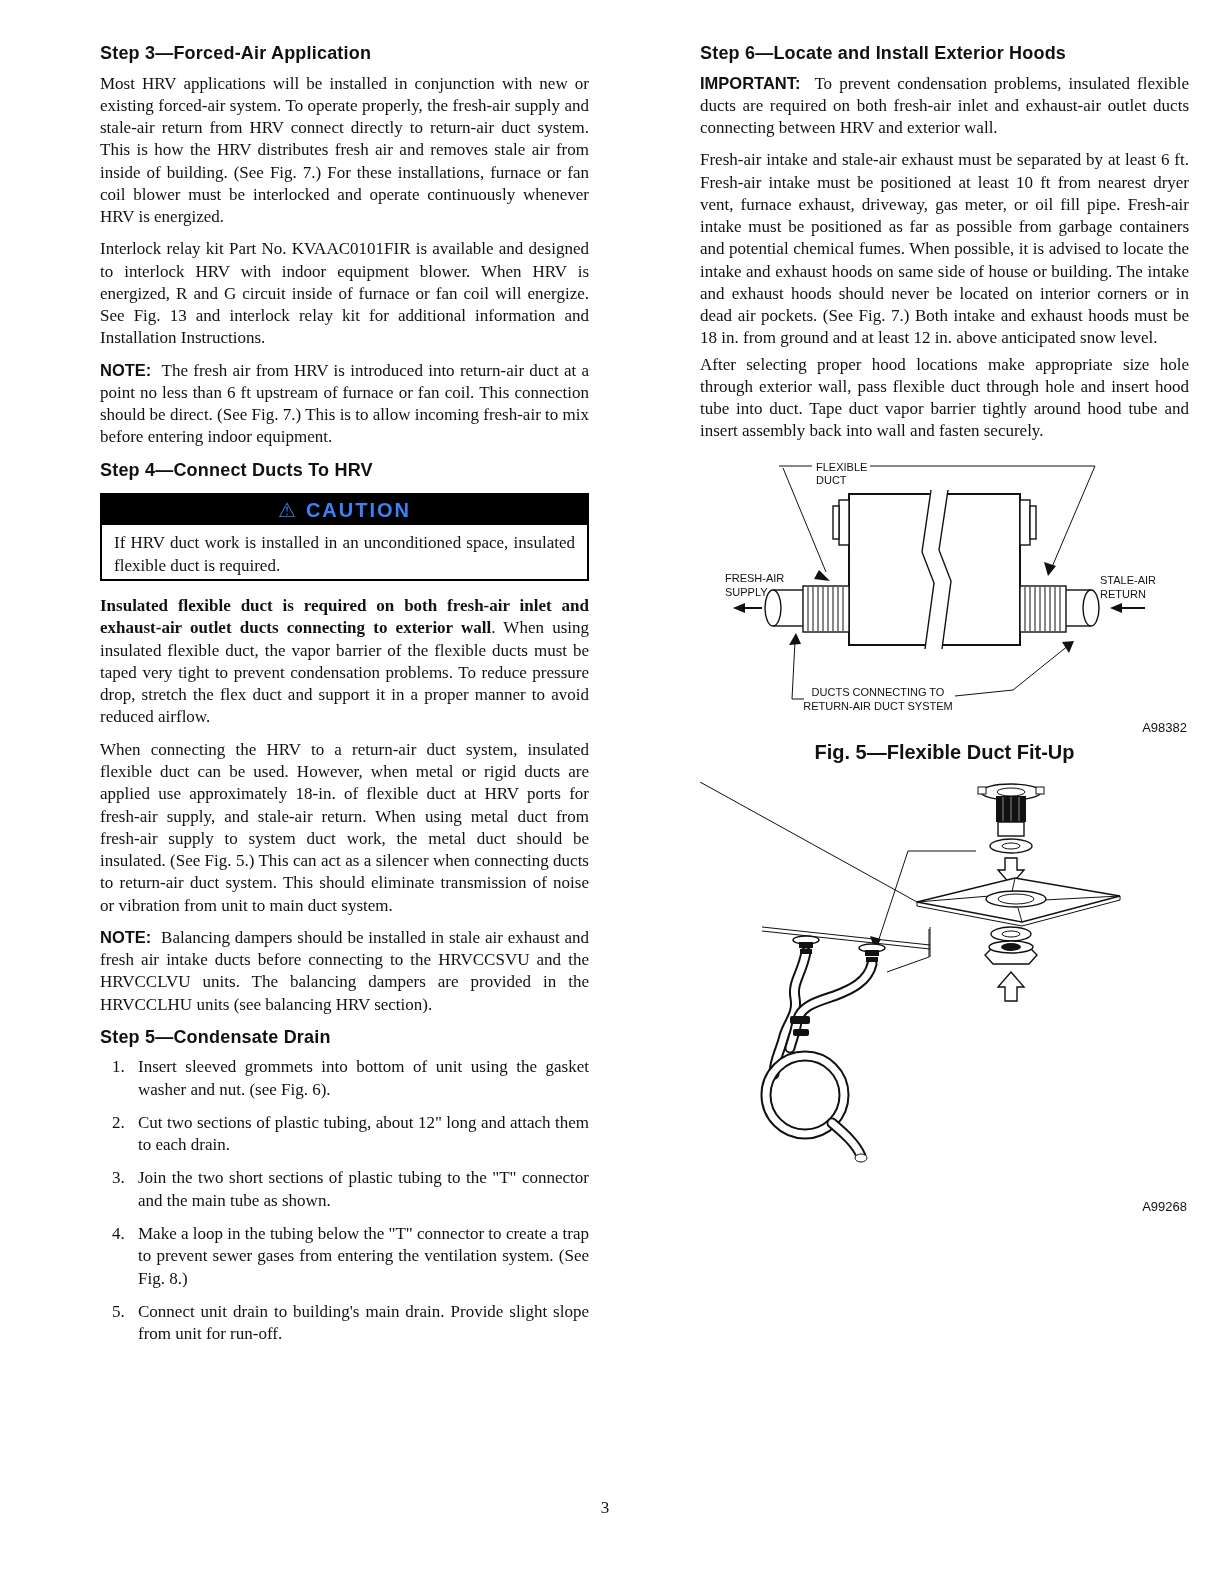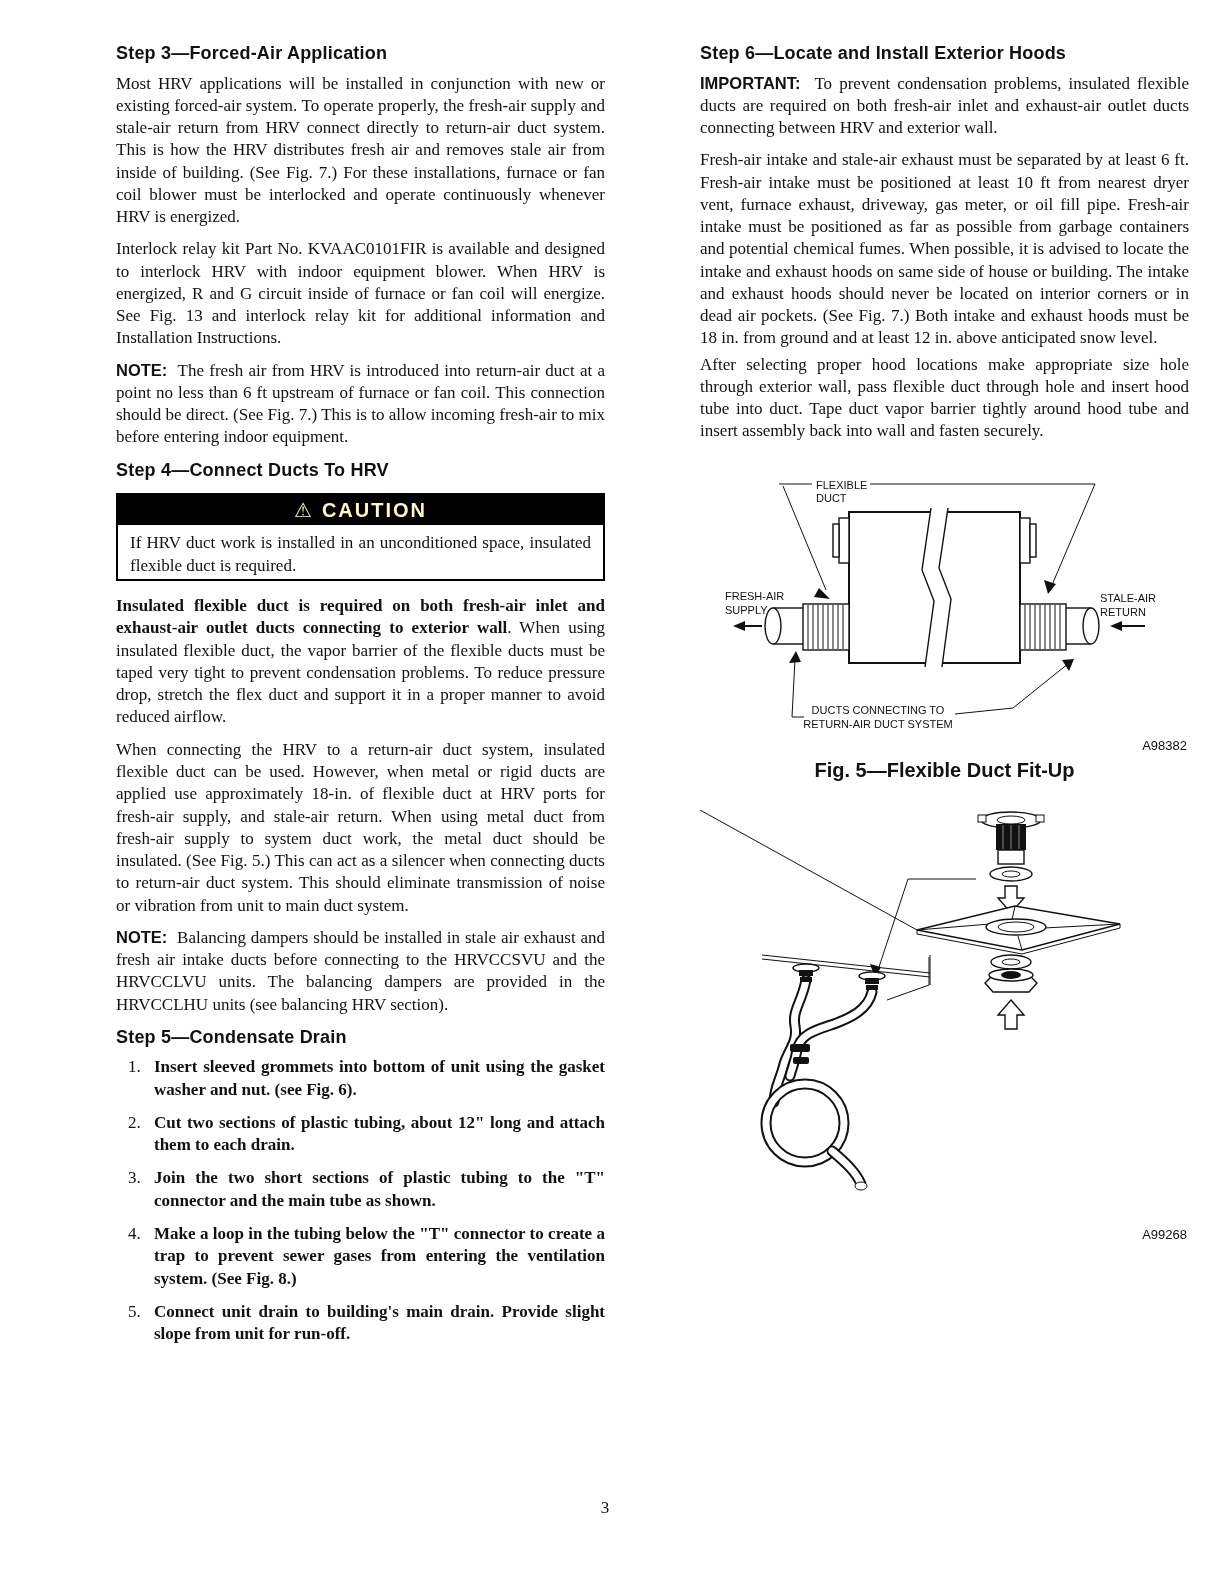--- a/index.html
+++ b/index.html
@@ -1,31 +1,31 @@
 <!DOCTYPE html>
 <html><head>
 <meta charset="utf-8">
 <style>
   html,body{margin:0;padding:0;background:#fff;}
   .page{position:relative;width:1210px;height:1572px;background:#fff;color:#111;overflow:hidden;}
   .col{position:absolute;top:36px;}
-  .col-left{left:116px;width:489px;}
+  .col-left{left:100px;width:489px;}
   .col-right{left:700px;width:489px;}
   h3.step{font:bold 18px/1.25 "Liberation Sans",sans-serif;margin:6px 0 8px;letter-spacing:.2px;}
   p.body{font:17px/1.31 "Liberation Serif",serif;text-align:justify;margin:0 0 10px;}
   .lead{font-family:"Liberation Sans",sans-serif;font-weight:bold;font-size:16.5px;}
   .bold-serif{font-weight:bold;font-family:Liberation Serif, serif;}
   .caution{border:2px solid #000;margin:12px 0 14px;}
-  .caution-bar{background:#000;color:#fef9c3;text-align:center;font:bold 20px/30px "Liberation Sans",sans-serif;letter-spacing:2px;}
+  .caution-bar{background:#000;color:#3b82f6;text-align:center;font:bold 20px/30px "Liberation Sans",sans-serif;letter-spacing:2px;}
   .caution-bar .cicon{letter-spacing:0;margin-right:10px;font-weight:normal;}
   .caution-body{padding:7px 12px 1px;font:17px/1.35 "Liberation Serif",serif;text-align:justify;}
   .oli{display:flex;margin:0 0 11px;font:17px/1.31 "Liberation Serif",serif;}
   .oli .num{flex:none;width:26px;margin-left:12px;}
-  .oli .txt{flex:1;text-align:justify;font-weight:bold;}
-  .figure{margin-top:28px;}
+  .oli .txt{flex:1;text-align:justify;}
+  .figure{margin-top:10px;}
   .figure svg{display:block;}
   .fig-ref{text-align:right;font:13px "Liberation Sans",sans-serif;padding-right:2px;margin-top:2px;}
   .fig-caption{text-align:center;font:bold 20px "Liberation Sans",sans-serif;margin:6px 0 18px;}
   .pageno{position:absolute;left:0;right:0;top:1498px;text-align:center;font:17px "Liberation Serif",serif;}
   .svglab{font:11px "Liberation Sans",sans-serif;fill:#111;}
   .ln{stroke:#111;stroke-width:1.4;fill:none;}
   .ln2{stroke:#111;stroke-width:2;fill:none;}
   .thin{stroke:#111;stroke-width:1;fill:none;}
   .solid{fill:#111;stroke:none;}
   .wh{fill:#fff;}

